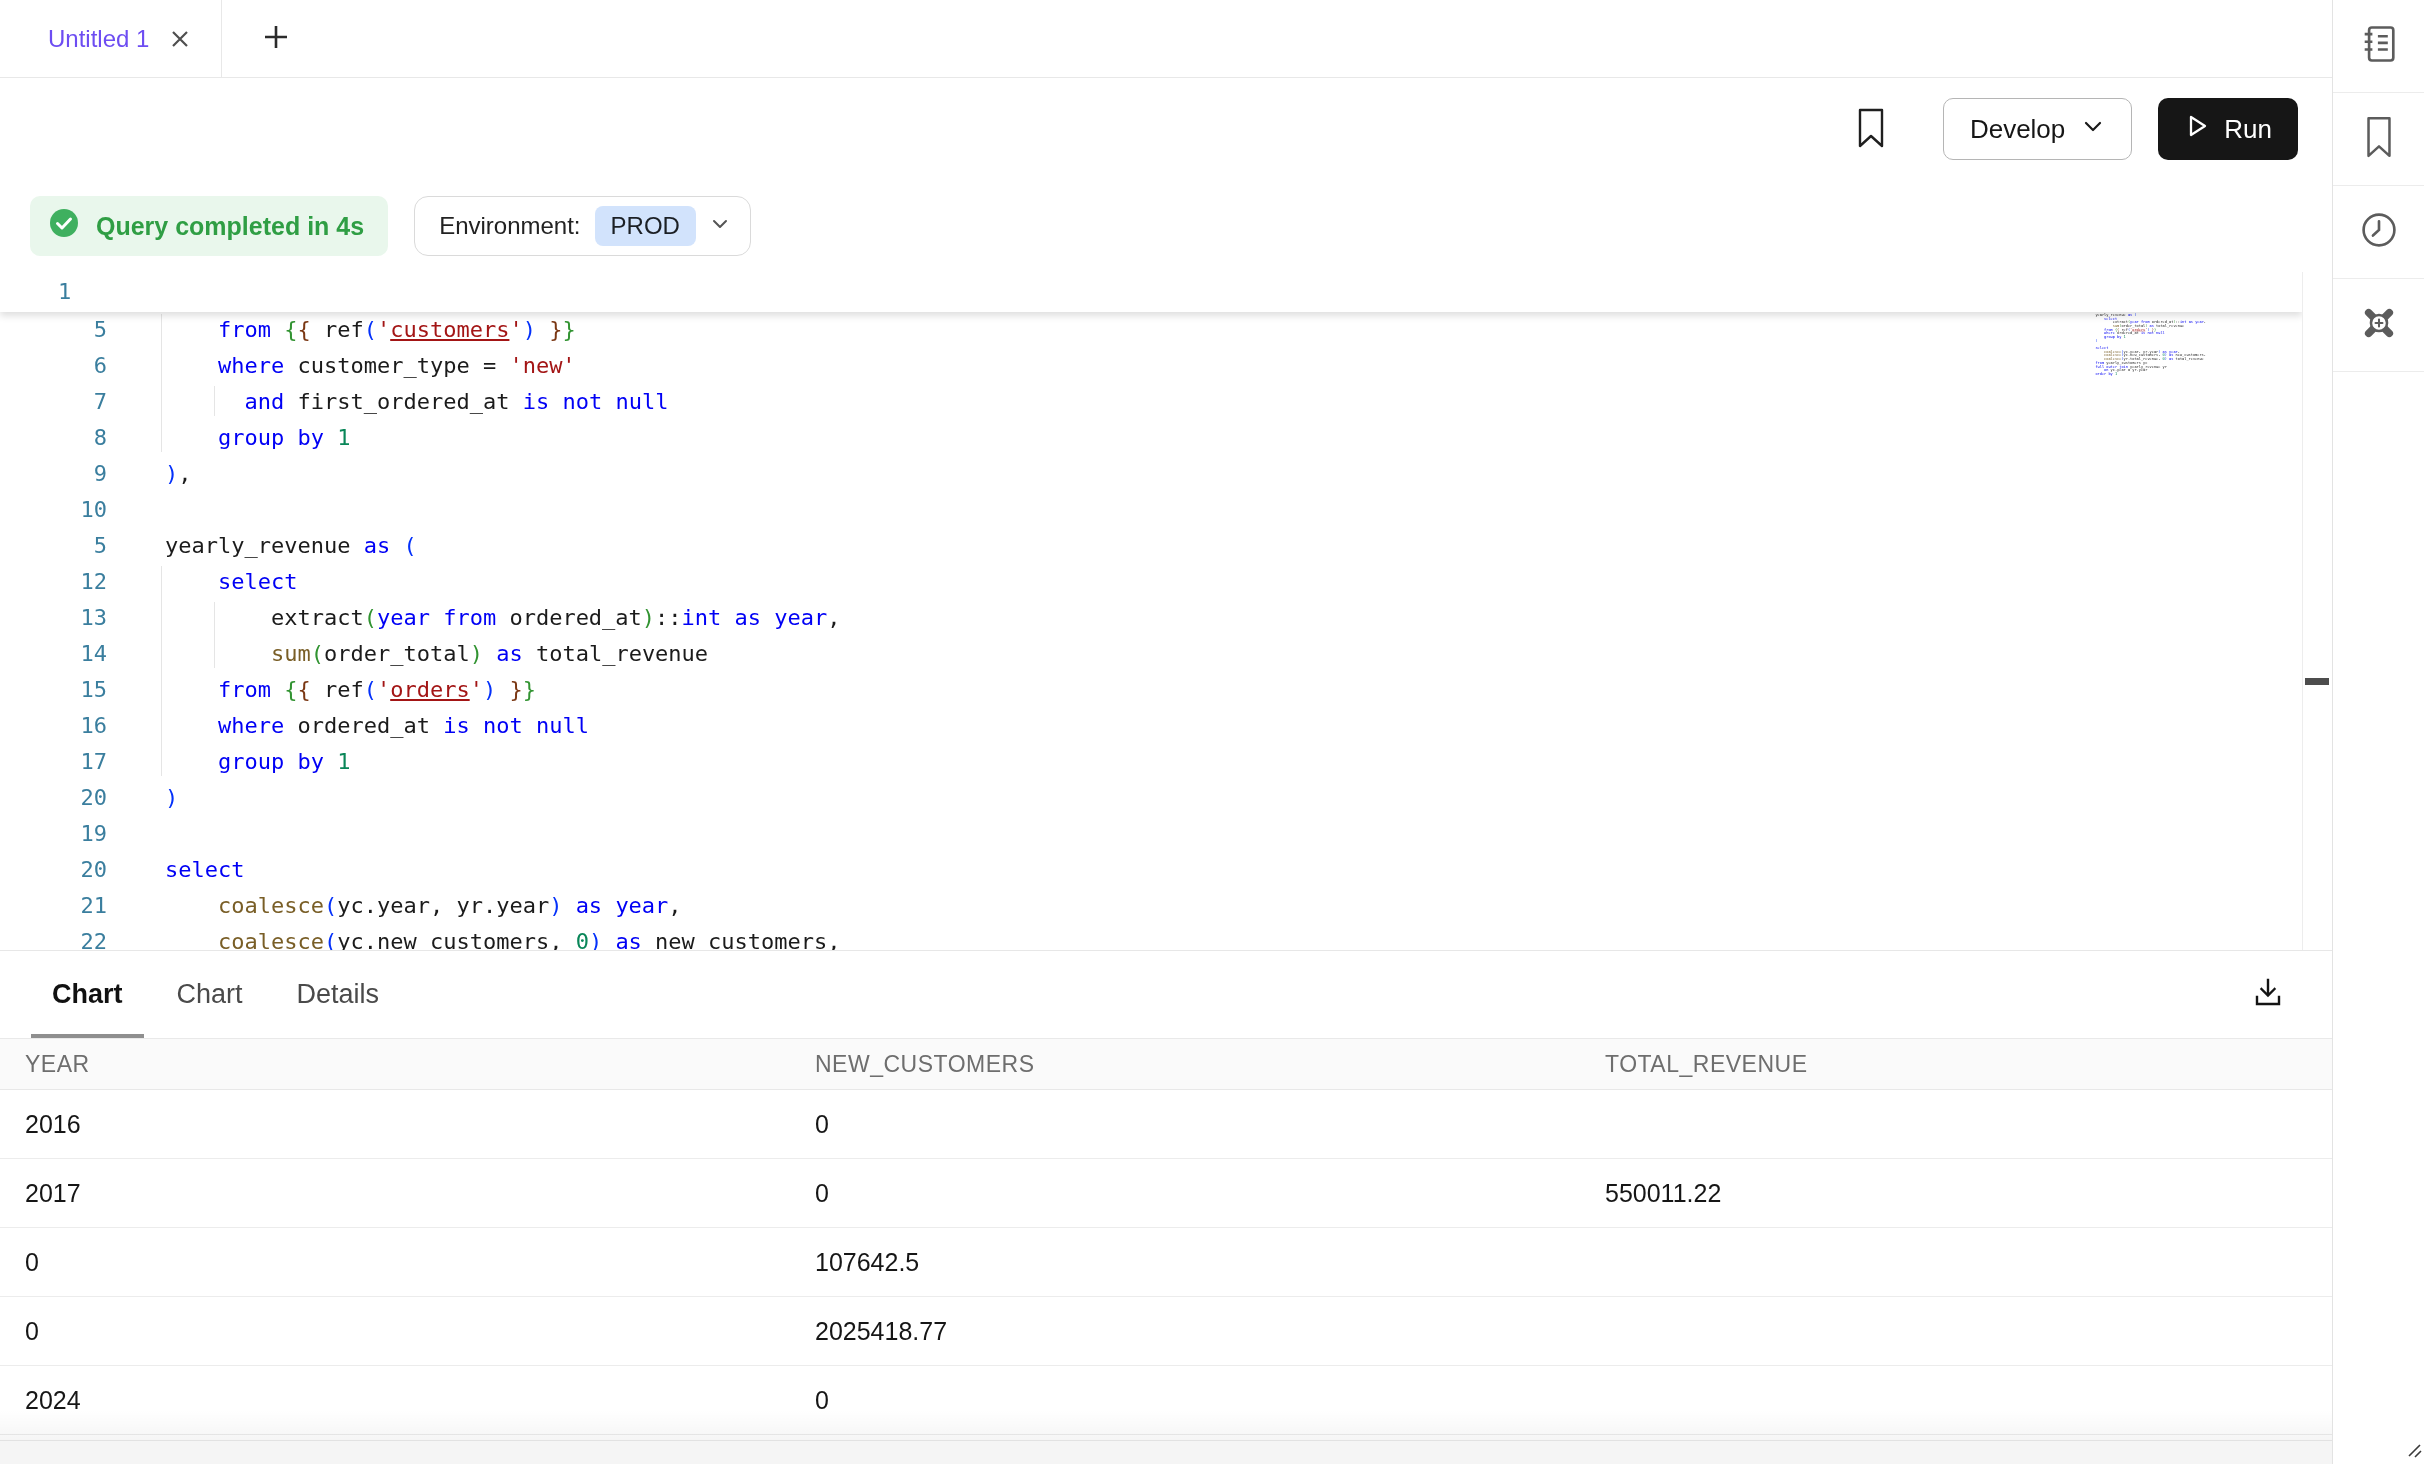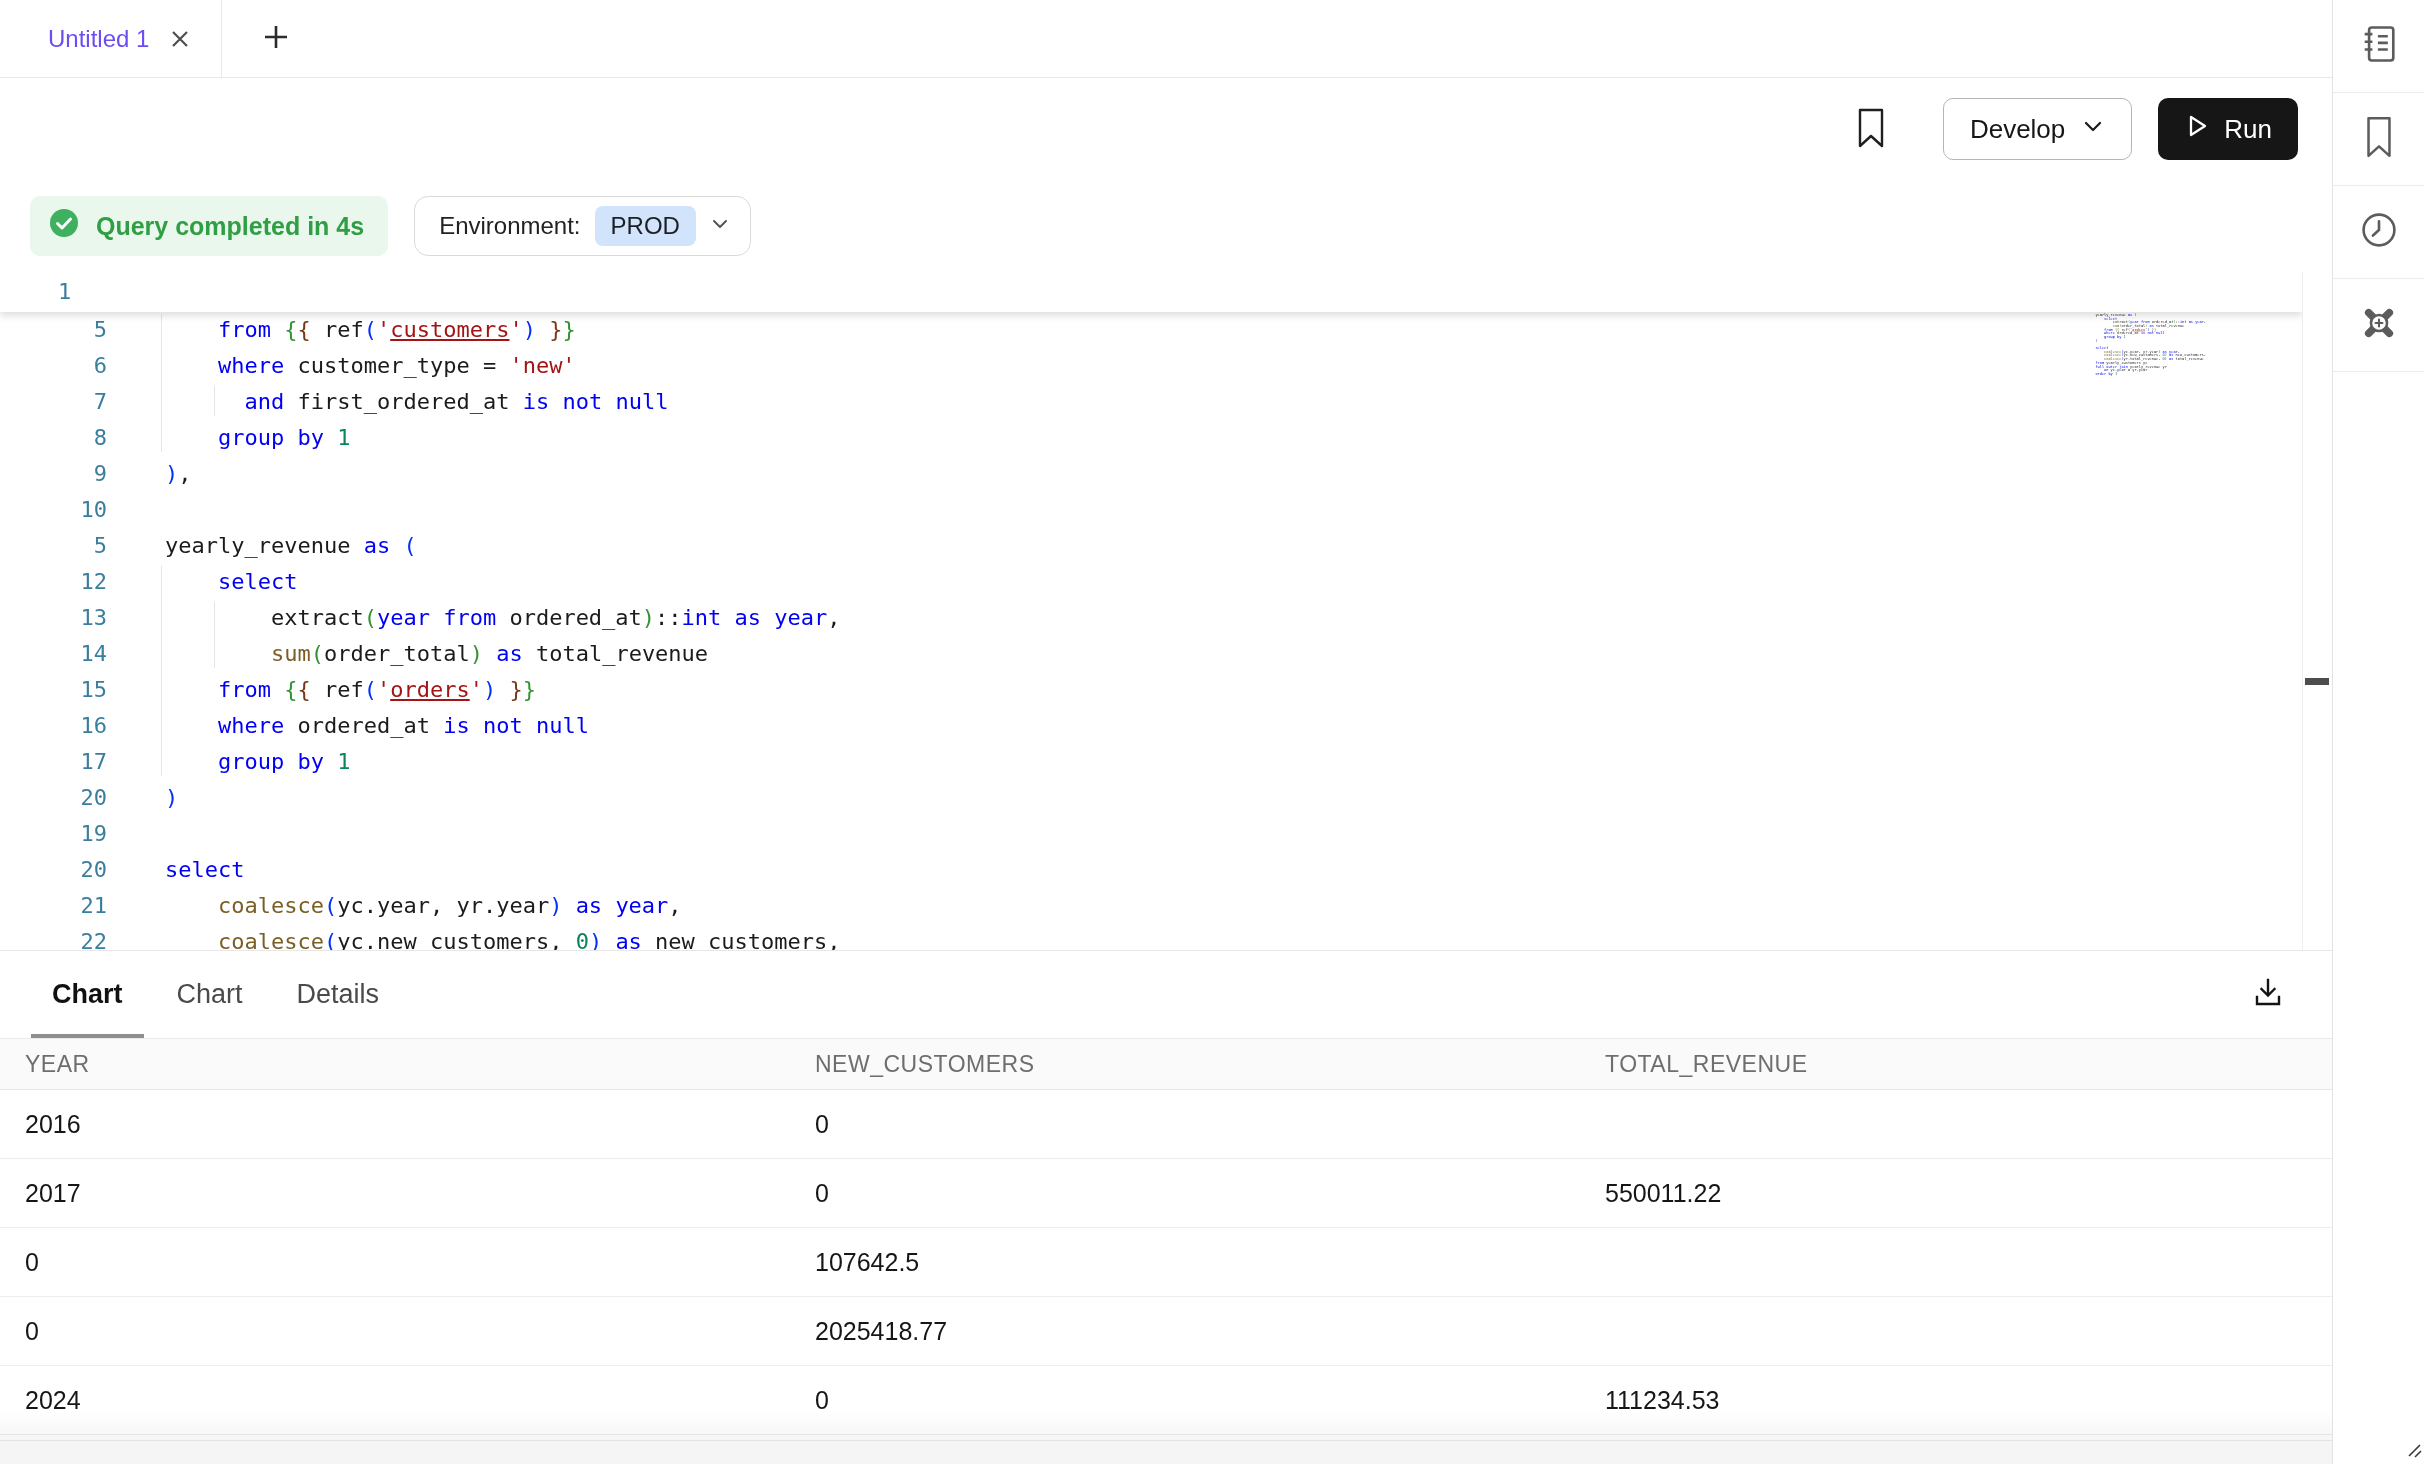--- a/index.html
+++ b/index.html
@@ -233,21 +233,20 @@
             <div class="td">0</div>
             <div class="td">107642.5</div>
           </div>
           <div class="trow">
             <div class="td">0</div>
             <div class="td">2025418.77</div>
           </div>
           <div class="trow">
             <div class="td">2024</div>
             <div class="td">0</div>
-            <div class="td">111234.53</div>
           </div>
         </div>
       <div class="panel-fade"></div>
     </div>
 
     <div class="footer"></div>
   </div>
 
   <div class="sidebar">
     <div class="side-cell">

